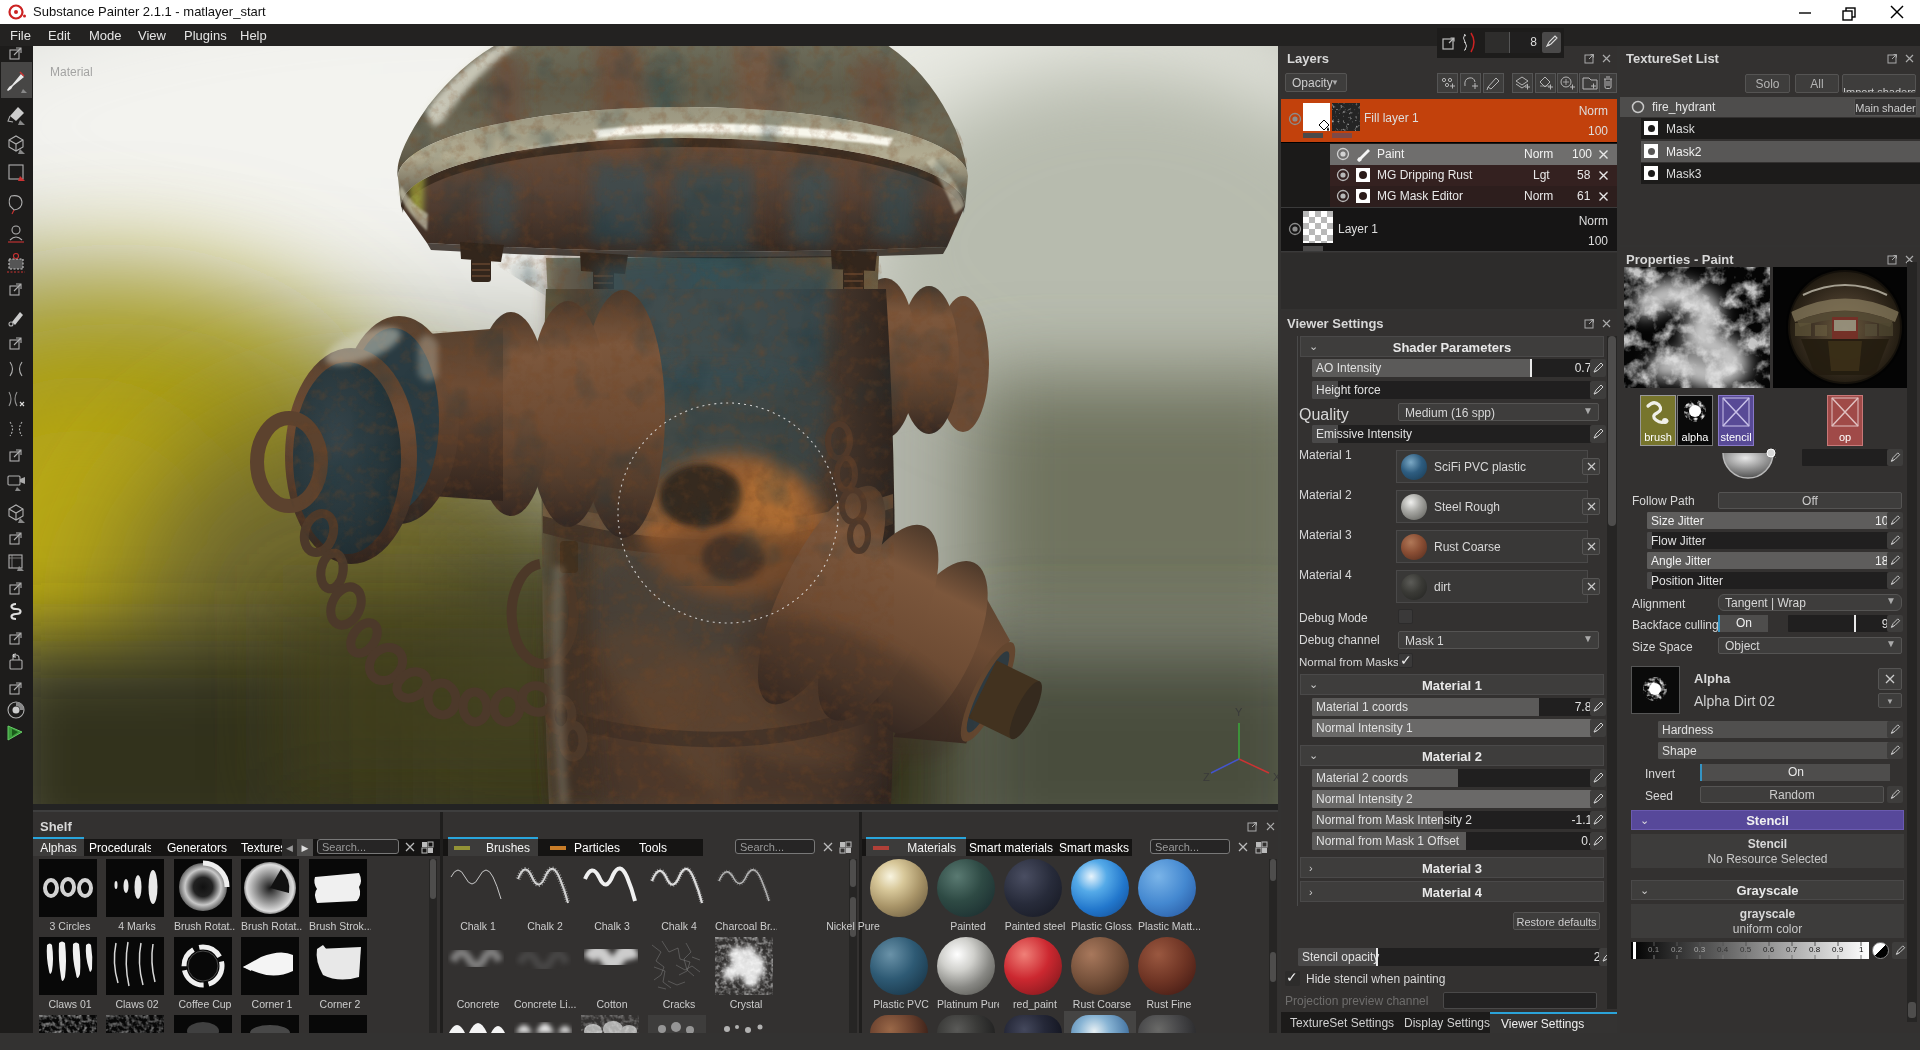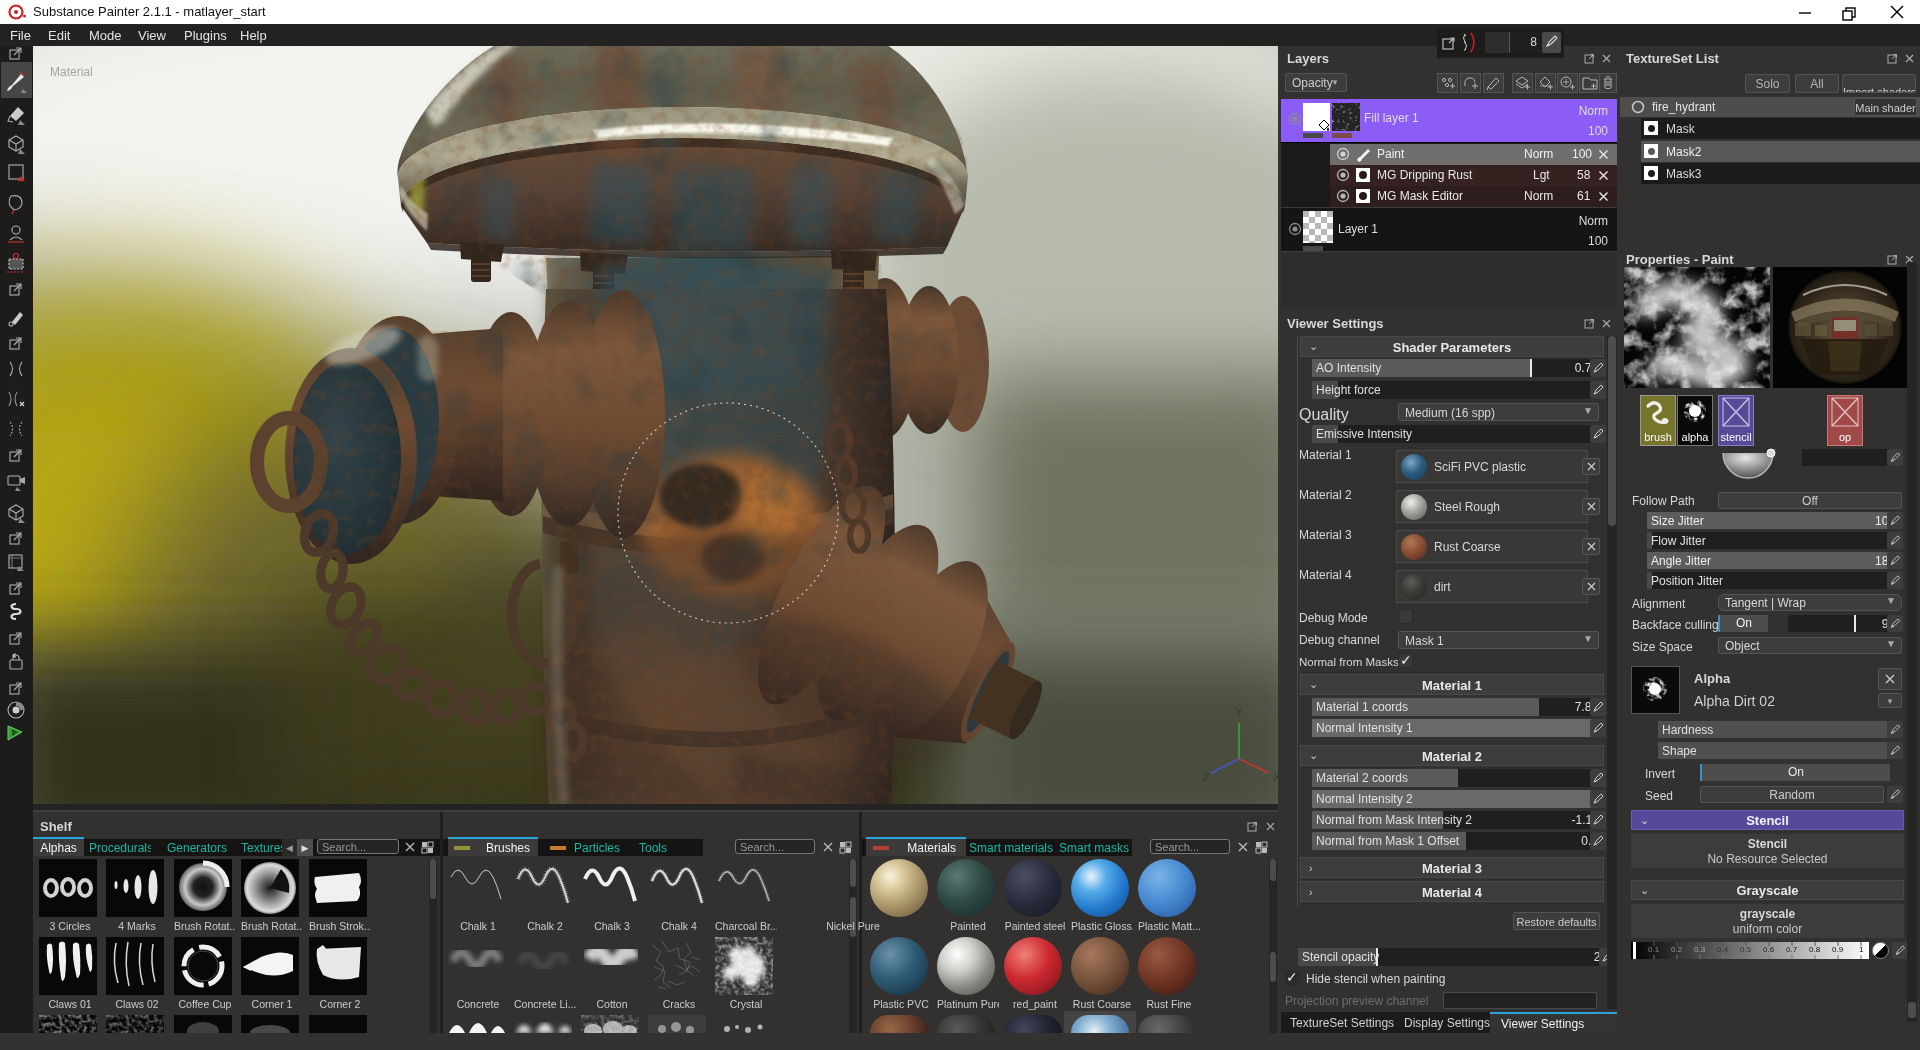--- a/index.html
+++ b/index.html
@@ -24,21 +24,21 @@
 .pen { position:absolute; background:#3e3d3c; border-radius:2px; }
 .pen svg { position:absolute; left:2px; top:2px; }
 .dd { position:absolute; background:#3e3d3c; border:1px solid #555453; border-radius:2px; color:#d6d6d6; font-size:12px; }
 .dd .dt { position:absolute; left:6px; top:2px; }
 .dd .ar { position:absolute; right:5px; top:1px; color:#aaa; font-size:10px; }
 .sechead { position:absolute; background:#3e3d3c; border:1px solid #4a4949; color:#e8e8e8; font-weight:bold; font-size:13px; text-align:center; }
 .chev { position:absolute; left:8px; top:3px; font-weight:normal; color:#ccc; font-size:11px; }
 .thumblabel { position:absolute; font-size:10.5px; color:#cccccc; text-align:center; width:62px; white-space:nowrap; overflow:hidden; }
 .tile { position:absolute; width:58px; height:58px; background:#080808; }
 .shelfhead { font-size:13px; font-weight:bold; color:#d8d8d8; }
-.stab { position:absolute; top:27px; height:17px; font-size:12px; color:#14b8a6; text-align:center; padding-top:2px; white-space:nowrap; overflow:hidden; }
+.stab { position:absolute; top:27px; height:17px; font-size:12px; color:#ffffff; text-align:center; padding-top:2px; white-space:nowrap; overflow:hidden; }
 .searchbox { position:absolute; height:15px; background:#262525; border:1px solid #787878; border-radius:3px; color:#9a9a9a; font-size:11px; padding:0 4px; }
 .check { position:absolute; width:15px; height:15px; background:#3a3939; border:1px solid #2c2b2b; border-radius:2px; }
 .check.on:after { content:"✓"; position:absolute; left:1px; top:-2px; color:#f0f0f0; font-size:14px; }
 </style>
 </head>
 <body>
 
 <div id="titlebar">
   <svg class="abs" style="left:8px;top:4px" width="20" height="16" viewBox="0 0 20 16">
     <circle cx="8" cy="8" r="6.5" fill="none" stroke="#cc2222" stroke-width="2.2"></circle>
@@ -813,21 +813,21 @@
         </g>
     </g>
   </svg>
   <svg class="abs" style="left:318px;top:27px" width="18" height="20" viewBox="0 0 18 20">
       <rect x="0.5" y="0.5" width="17" height="19" fill="#3e3d3c" stroke="#555"></rect>
       <path d="M5 6 h8 M6 6 v8 q0 1.5 1.5 1.5 h3 q1.5 0 1.5 -1.5 v-8 M8 8 v5 M10 8 v5 M7 4 h4" stroke="#b6b6b6" fill="none"></path>
     </svg>
 
   <div class="abs" style="left:0;top:53px;width:336px;height:153px;background:#1b1a19;"></div>
 
-  <div class="abs" style="left:0;top:53px;width:336px;height:44px;background:#8b5cf6;border-bottom:1px solid #000;">
+  <div class="abs" style="left:0;top:53px;width:336px;height:44px;background:#c2410c;border-bottom:1px solid #000;">
     <svg class="abs" style="left:7px;top:13px" width="14" height="14" viewBox="0 0 14 14">
         <circle cx="7" cy="7" r="5.5" fill="none" stroke="#8c8c8c" stroke-width="1.3"></circle>
         <circle cx="7" cy="7" r="2.6" fill="#8c8c8c"></circle>
       </svg>
     <div class="abs" style="left:22px;top:4px;width:27px;height:28px;background:#fff;"></div>
     <svg class="abs" style="left:36px;top:20px" width="14" height="14" viewBox="0 0 14 14">
         <path d="M7 1 L12 6 L7 11 L2 6 Z" fill="#fff" stroke="#000"></path>
         <path d="M11 8 q2 3 0 4 q-2 -1 0 -4" fill="#000"></path>
       </svg>
     <div class="abs" style="left:22px;top:34px;width:20px;height:5px;background:#4a4949;"></div>

